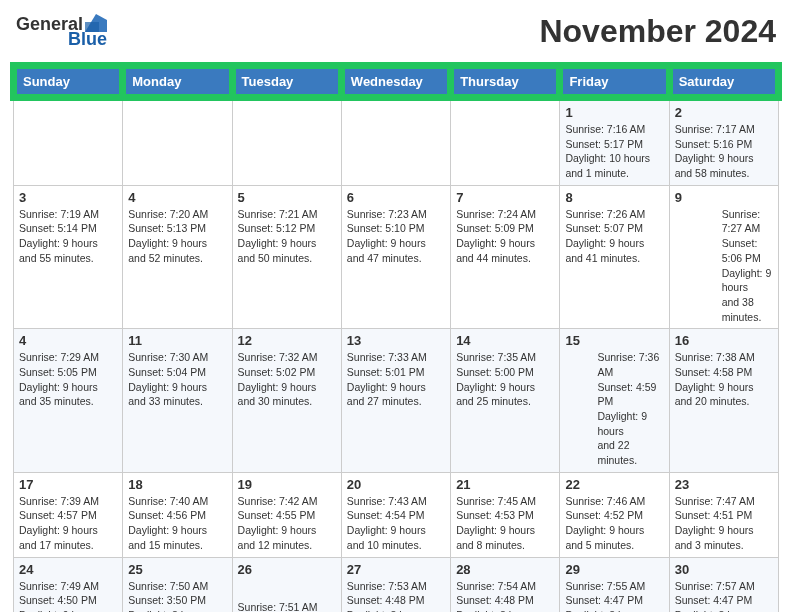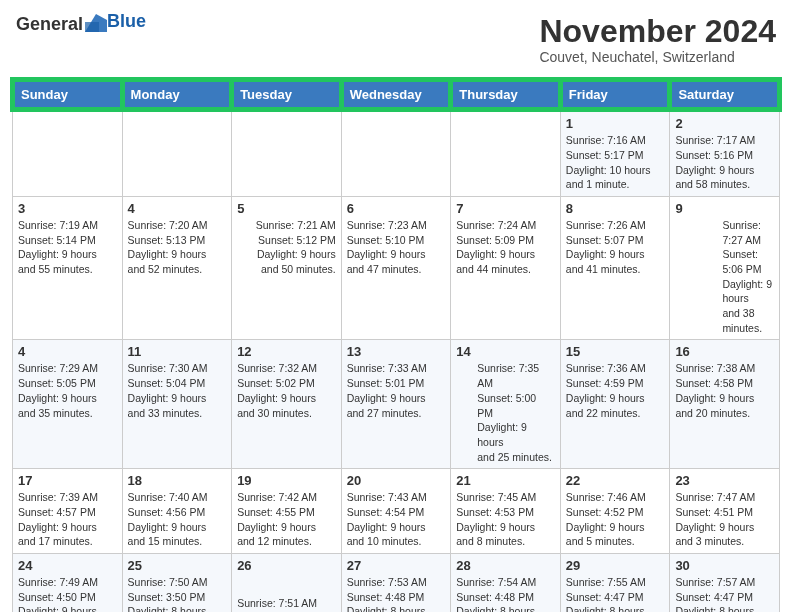--- a/index.html
+++ b/index.html
@@ -12,22 +12,22 @@
     }
     .header {
       display: flex;
       justify-content: space-between;
       align-items: flex-start;
       margin-bottom: 8px;
       padding: 4px 6px;
     }
     .logo {
       display: flex;
-      flex-direction: row;
-      align-items: center;
+      flex-direction: column;
+      align-items: flex-end;
     }
     .logo-text {
       display: flex;
       align-items: flex-end;
       font-size: 18px;
       font-weight: bold;
       color: #333;
       line-height: 1;
     }
     .logo-general { color: #333; }
@@ -55,21 +55,21 @@
       width: 100%;
       border-collapse: collapse;
       border: 1px solid #ccc;
     }
     .calendar th {
       background: #3a7abf;
       color: #fff;
       text-align: left;
       padding: 5px 6px;
       font-size: 13px;
-      border: 5px solid #22c55e;
+      border: 7px solid #22c55e;
     }
     .calendar td {
       vertical-align: top;
       border: 1px solid #ccc;
       padding: 4px 5px;
       width: calc(100% / 7);
       min-height: 80px;
       font-size: 11px;
       color: #333;
     }
@@ -105,21 +105,20 @@
       <svg class="logo-icon" viewBox="0 0 22 18" xmlns="http://www.w3.org/2000/svg">
         <polygon points="0,18 22,18 22,6 11,0" fill="#3a7abf"></polygon>
         <polygon points="0,18 14,18 14,8 0,8" fill="#1a5fa8" opacity="0.7"></polygon>
       </svg>
       <br>
     </div>
     <span class="logo-blue" style="font-size:18px;font-weight:bold;color:#1a5fa8;margin-top:-4px;display:block;">Blue</span>
   </div>
   <div class="title-area">
     <div class="month-title">November 2024</div>
-    <div class="subtitle">Couvet, Neuchatel, Switzerland</div>
   </div>
 </div>
 
 <table class="calendar">
   <thead>
     <tr>
     <th>Sunday</th>
         <th>Monday</th>
         <th>Tuesday</th>
         <th>Wednesday</th>
@@ -160,21 +159,21 @@
         </td>
         <td>
           <span class="day-number">4</span>
           <div class="day-info" style="white-space: pre-line;">Sunrise: 7:20 AM
 Sunset: 5:13 PM
 Daylight: 9 hours
 and 52 minutes.</div>
         </td>
         <td>
           <span class="day-number">5</span>
-          <div class="day-info" style="white-space: pre-line; text-align: right;">Sunrise: 7:21 AM
+          <div class="day-info" style="white-space: pre-line;">Sunrise: 7:21 AM
 Sunset: 5:12 PM
 Daylight: 9 hours
 and 50 minutes.</div>
         </td>
         <td>
           <span class="day-number">6</span>
           <div class="day-info" style="white-space: pre-line;">Sunrise: 7:23 AM
 Sunset: 5:10 PM
 Daylight: 9 hours
 and 47 minutes.</div>
@@ -225,28 +224,28 @@
         </td>
         <td>
           <span class="day-number">13</span>
           <div class="day-info" style="white-space: pre-line;">Sunrise: 7:33 AM
 Sunset: 5:01 PM
 Daylight: 9 hours
 and 27 minutes.</div>
         </td>
         <td>
           <span class="day-number">14</span>
-          <div class="day-info" style="white-space: pre-line; margin-left: 21px;">Sunrise: 7:35 AM
+          <div class="day-info" style="white-space: pre-line;">Sunrise: 7:35 AM
 Sunset: 5:00 PM
 Daylight: 9 hours
 and 25 minutes.</div>
         </td>
         <td>
           <span class="day-number">15</span>
-          <div class="day-info" style="white-space: pre-line;">Sunrise: 7:36 AM
+          <div class="day-info" style="white-space: pre-line; margin-left: 32px;">Sunrise: 7:36 AM
 Sunset: 4:59 PM
 Daylight: 9 hours
 and 22 minutes.</div>
         </td>
         <td>
           <span class="day-number">16</span>
           <div class="day-info" style="white-space: pre-line;">Sunrise: 7:38 AM
 Sunset: 4:58 PM
 Daylight: 9 hours
 and 20 minutes.</div>

